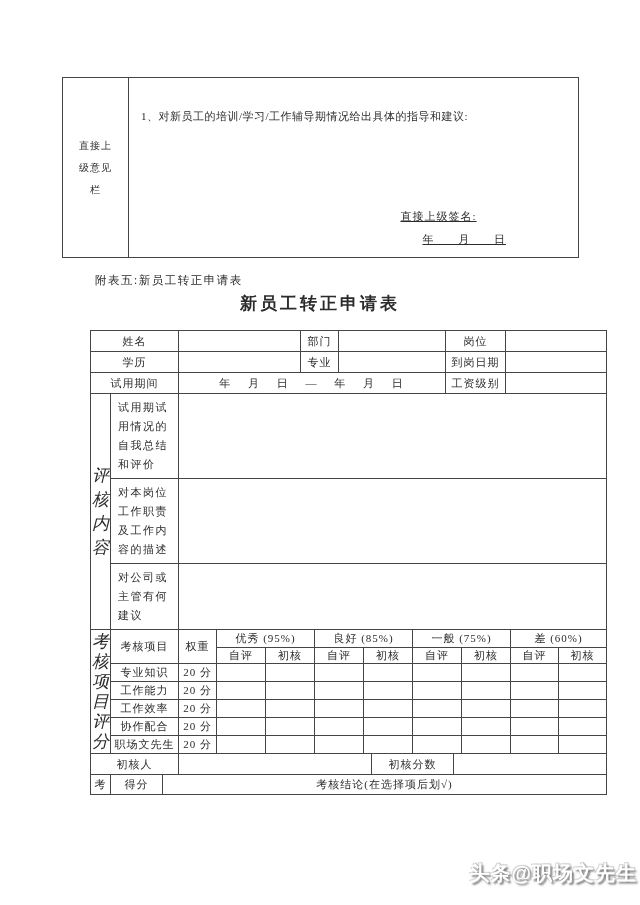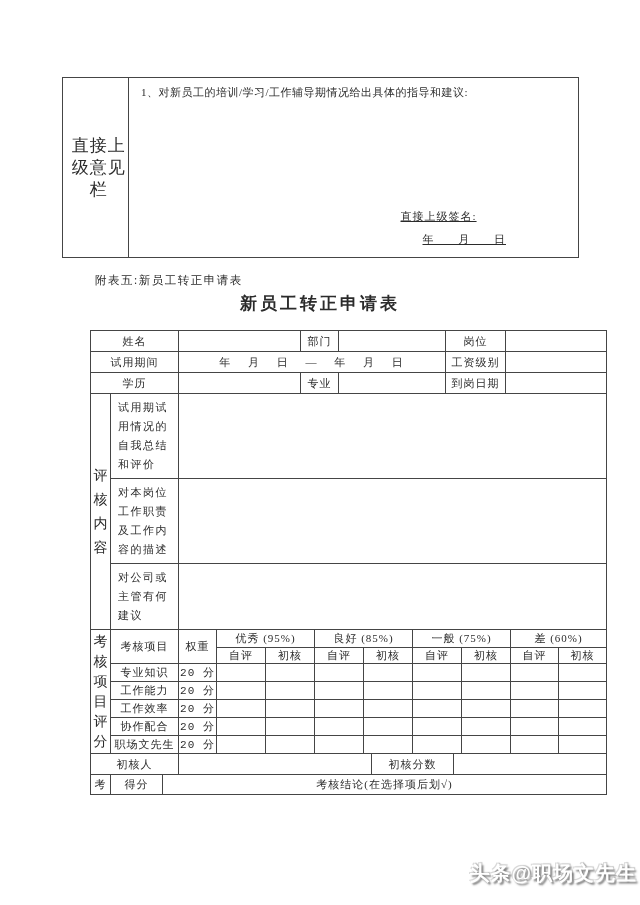--- a/index.html
+++ b/index.html
@@ -23,56 +23,56 @@
     padding: 0;
     color: #2b2b2b;
     letter-spacing: 1px;
     overflow: hidden;
   }
   
   .sup-table { position: absolute; left: 62px; top: 77px; }
   .sup-label-cell { width: 66px; height: 180px; }
   .sup-label {
     width: 4.2em; margin: 0 auto; text-align: center;
-    font-size: 17px; line-height: 22px; letter-spacing: 1px;
+    font-size: 10px; line-height: 22px; letter-spacing: 1px;
   }
   .sup-content-cell { position: relative; vertical-align: top; text-align: left; }
   .sup-guidance {
-    padding: 7px 10px 0 12px; font-size: 11px; letter-spacing: 0.5px; line-height: 15px;
+    padding: 7px 10px 0 12px; font-size: 11px; letter-spacing: 0.5px; line-height: 15px; margin-top: 24px;
   }
   .sign-block { position: absolute; right: 72px; bottom: 10px; text-align: left; text-decoration: underline; }
   .sign-label { font-size: 11px; letter-spacing: 1px; }
   .sign-date { font-size: 11px; margin-top: 8px; margin-left: 22px; word-spacing: 20px; }
   
   .caption { position: absolute; left: 95px; top: 273px; font-size: 11.5px; letter-spacing: 1.5px; }
   .form-title {
     position: absolute; left: 0; right: 0; top: 292px; text-align: center;
     font-size: 17px; font-weight: bold; letter-spacing: 3px;
   }
   
   .form-stack { position: absolute; left: 62px; top: 330px; width: 516px; padding-left: 28px; }
   .form-stack table + table { margin-top: -1px; }
   .info-table td { height: 21px; }
   .probation-value { word-spacing: 11px; letter-spacing: 2px; }
   
   .vert {
     width: 1.1em; margin: 0 auto; word-break: break-all;
-    font-size: 14px; line-height: 24px; letter-spacing: 0;
+    font-size: 17px; line-height: 24px; letter-spacing: 0; font-style: italic;
   }
   .vert.tight { line-height: 20px; }
   .eval-label-cell { text-align: left; }
   .eval-label {
     padding: 4px 5px 4px 7px; line-height: 19px; letter-spacing: 1.5px; text-align: left;
   }
   .eval-row-1 td { height: 60px; }
   .eval-row-2 td { height: 78px; }
   .eval-row-3 td { height: 46px; }
   .score-table .hdr1 td { height: 18px; }
   .score-table .hdr2 td { height: 16px; }
-  .score-table .data td { height: 18px; font-family: Liberation Mono, monospace; }
+  .score-table .data td { height: 18px; }
   .person-table td { height: 21px; }
   .remark-table td { height: 44px; }
   .bottom-table td { height: 20px; }
   
   .watermark {
     position: absolute; right: 3px; top: 860px;
     font-size: 20px; font-weight: bold; letter-spacing: 1px;
     color: #ffffff;
     text-shadow: 2px 2px 2px #7d7d7d, -1px -1px 0 #d9d9d9, 1px -1px 1px #c0c0c0;
     font-family: "Liberation Sans", "DejaVu Sans", sans-serif;
@@ -119,31 +119,31 @@
     <tbody>
         <tr>
       <td>姓名</td>
       <td></td>
       <td>部门</td>
       <td></td>
       <td>岗位</td>
       <td></td>
     </tr>
     <tr>
+      <td>学历</td>
+      <td></td>
+      <td>专业</td>
+      <td></td>
+      <td>到岗日期</td>
+      <td></td>
+    </tr>
+    <tr>
       <td>试用期间</td>
       <td class="probation-value" colspan="3">年 月 日 — 年 月 日</td>
       <td>工资级别</td>
-      <td></td>
-    </tr>
-    <tr>
-      <td>学历</td>
-      <td></td>
-      <td>专业</td>
-      <td></td>
-      <td>到岗日期</td>
       <td></td>
     </tr>
   </tbody>
     </table>
 
   <table>
     <colgroup>
         <col style="width:20px">
         <col style="width:68px">
         <col style="width:428px">

